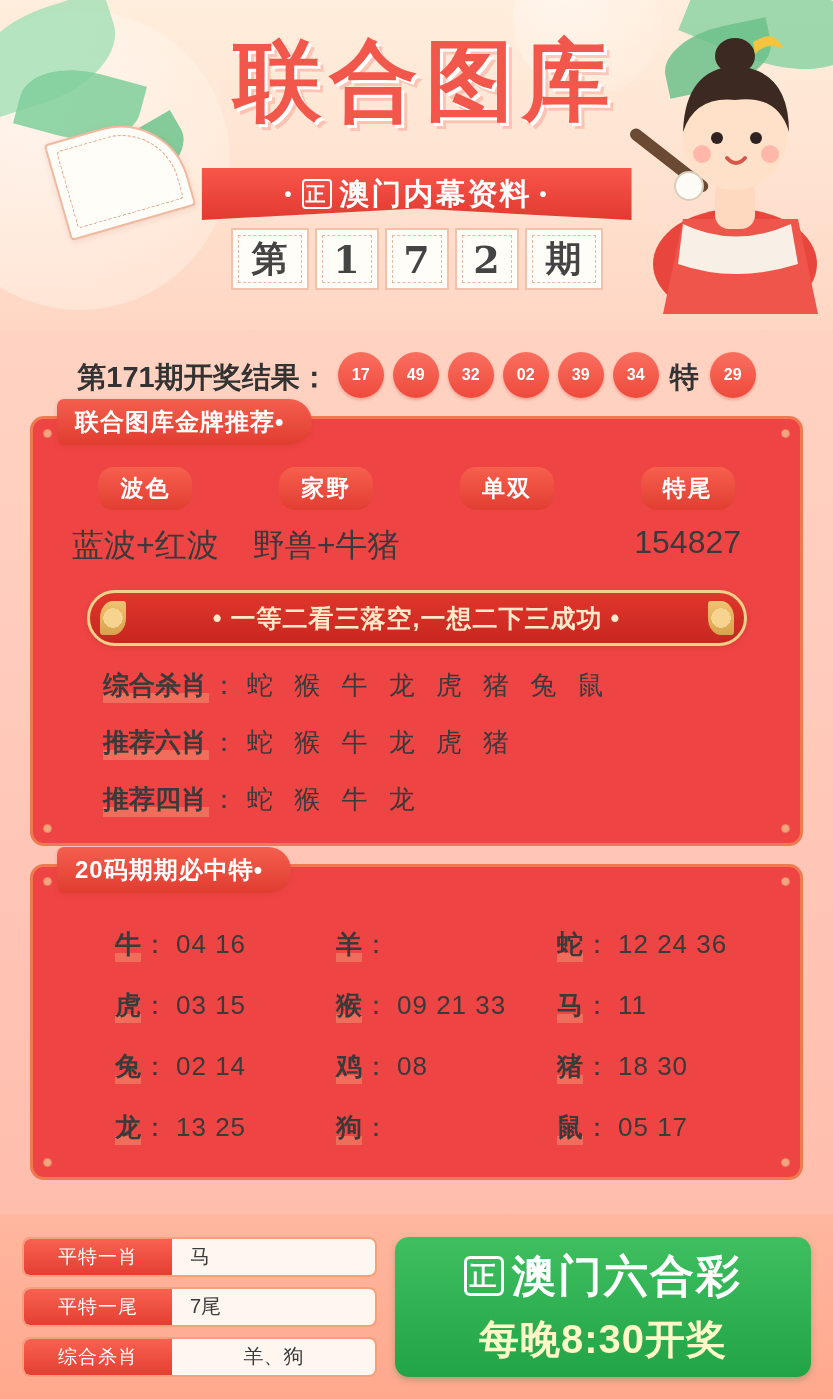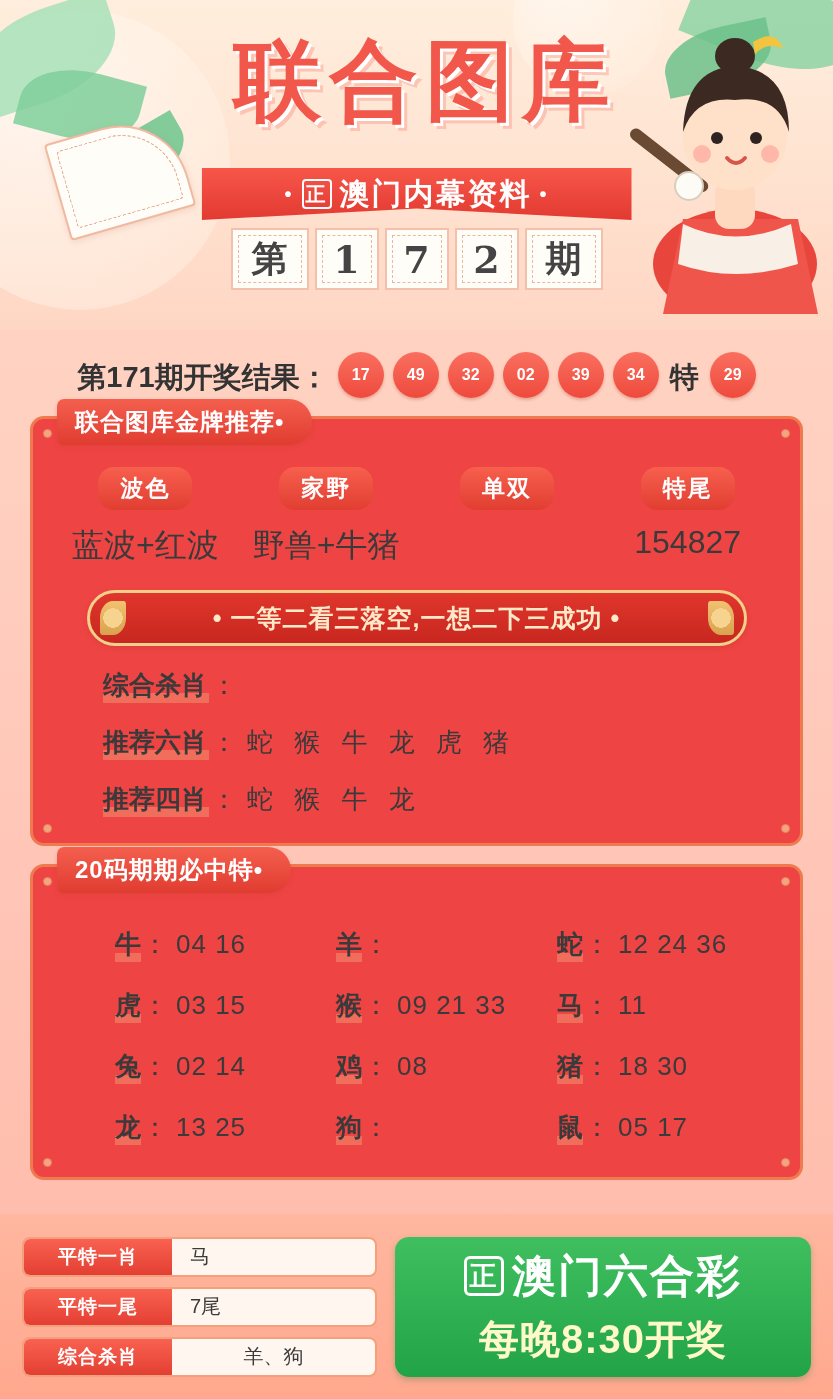--- a/index.html
+++ b/index.html
@@ -230,21 +230,21 @@
   .f-row {
     display: flex; align-items: stretch;
     background: #fff7ef;
     border: 2px solid #f3a07c;
     border-radius: 8px;
     overflow: hidden;
     height: 40px;
   }
   .f-key {
     background: linear-gradient(180deg, #f96150 0%, #e33f32 100%);
-    color: #fff; font-size: 19px; font-weight: bold;
+    color: #fff; font-size: 19px; font-weight: normal;
     display: flex; align-items: center; justify-content: center;
     width: 148px;
     letter-spacing: 1px;
   }
   .f-val {
     flex: 1; display: flex; align-items: center;
     padding-left: 18px; font-size: 20px; color: #3a3a3a;
   }
   .f-val.center { justify-content: center; padding-left: 0; }
 
@@ -357,20 +357,21 @@
       <div class="tag-pill">特尾</div>
       <div class="tag-val">154827</div>
     </div>
   </div>
 
   <div class="slogan">• 一等二看三落空,一想二下三成功 •</div>
 
   <div class="rec-row">
     <span class="rec-label">综合杀肖</span>
     <span class="rec-colon">：</span>
+    <span class="rec-vals">蛇 猴 牛 龙 虎 猪 兔 鼠</span>
   </div>
   <div class="rec-row">
     <span class="rec-label">推荐六肖</span>
     <span class="rec-colon">：</span>
     <span class="rec-vals">蛇 猴 牛 龙 虎 猪</span>
   </div>
   <div class="rec-row">
     <span class="rec-label">推荐四肖</span>
     <span class="rec-colon">：</span>
     <span class="rec-vals">蛇 猴 牛 龙</span>

